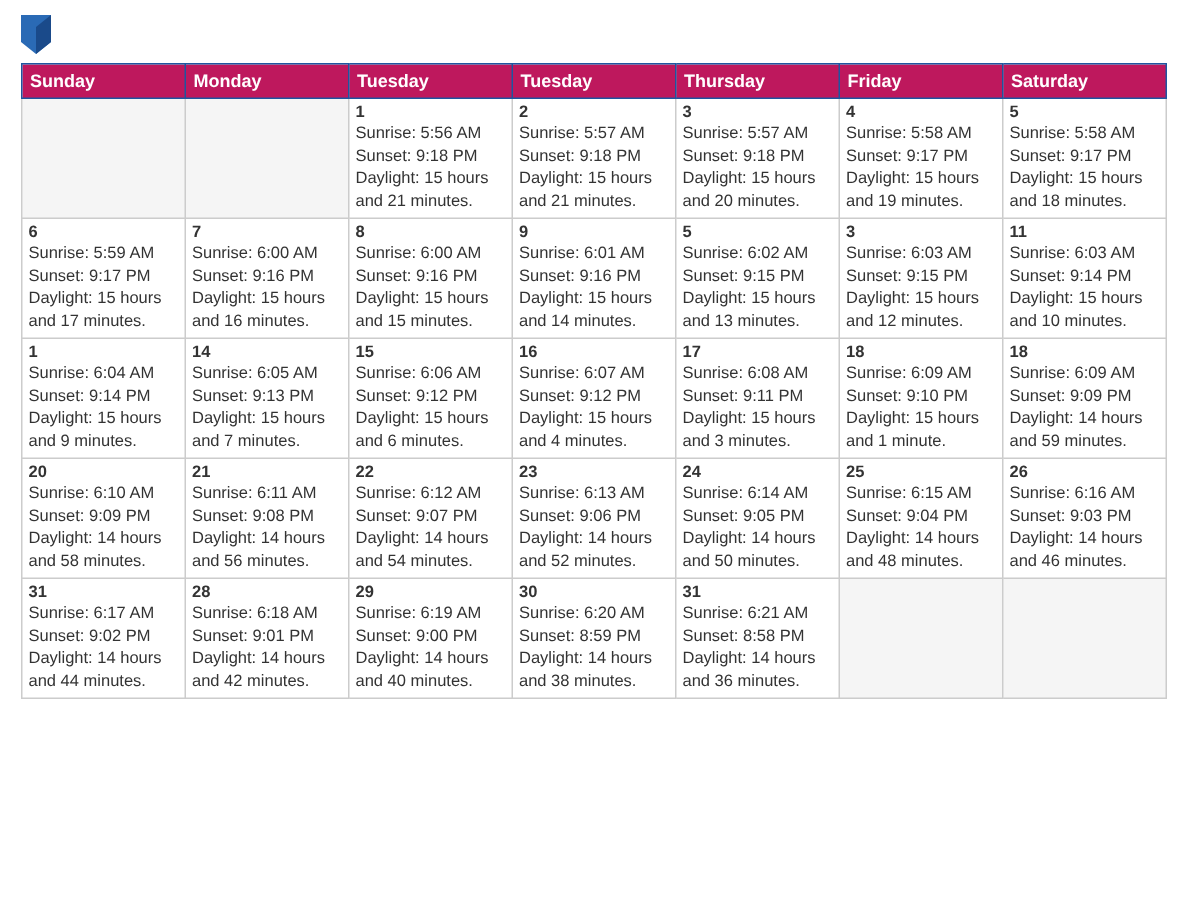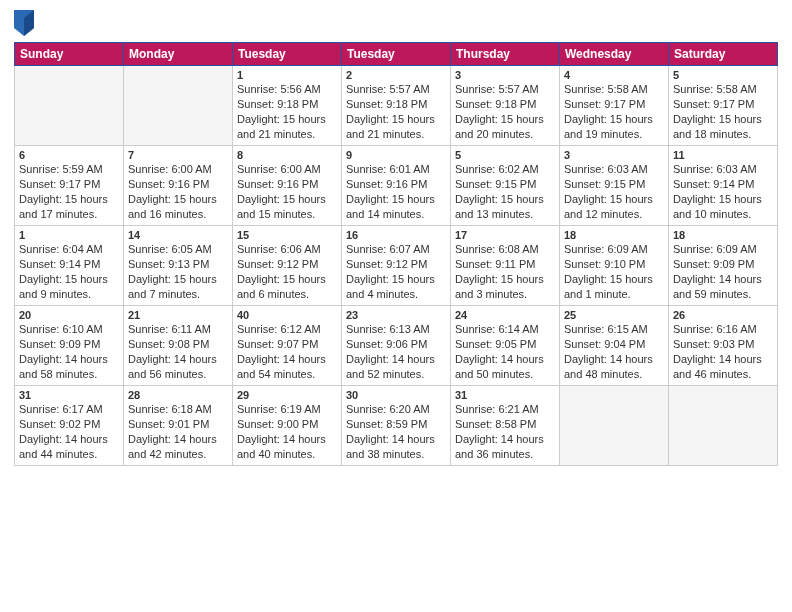--- a/index.html
+++ b/index.html
@@ -120,21 +120,21 @@
   </div>
 
   <table class="calendar">
     <thead>
       <tr id="weekday-header">
           <th>Sunday</th>
           <th>Monday</th>
           <th>Tuesday</th>
           <th>Tuesday</th>
           <th>Thursday</th>
-          <th>Wednesday</th>
+          <th>Friday</th>
           <th>Saturday</th>
         </tr>
     </thead>
     <tbody id="calendar-body">
         <tr>
           <td class="empty"></td>
           <td class="empty"></td>
           <td>
           <span class="day-number">1</span>
           <div class="day-info">
@@ -303,21 +303,21 @@
         </td>
           <td>
           <span class="day-number">21</span>
           <div class="day-info">
             Sunrise: 6:11 AM<br>
             Sunset: 9:08 PM<br>
             Daylight: 14 hours and 56 minutes.
           </div>
         </td>
           <td>
-          <span class="day-number">40</span>
+          <span class="day-number">22</span>
           <div class="day-info">
             Sunrise: 6:12 AM<br>
             Sunset: 9:07 PM<br>
             Daylight: 14 hours and 54 minutes.
           </div>
         </td>
           <td>
           <span class="day-number">23</span>
           <div class="day-info">
             Sunrise: 6:13 AM<br>

